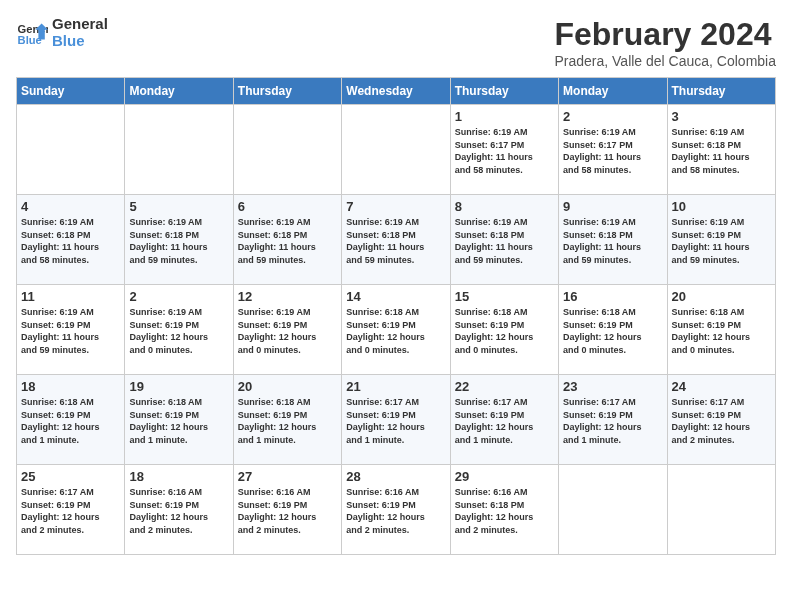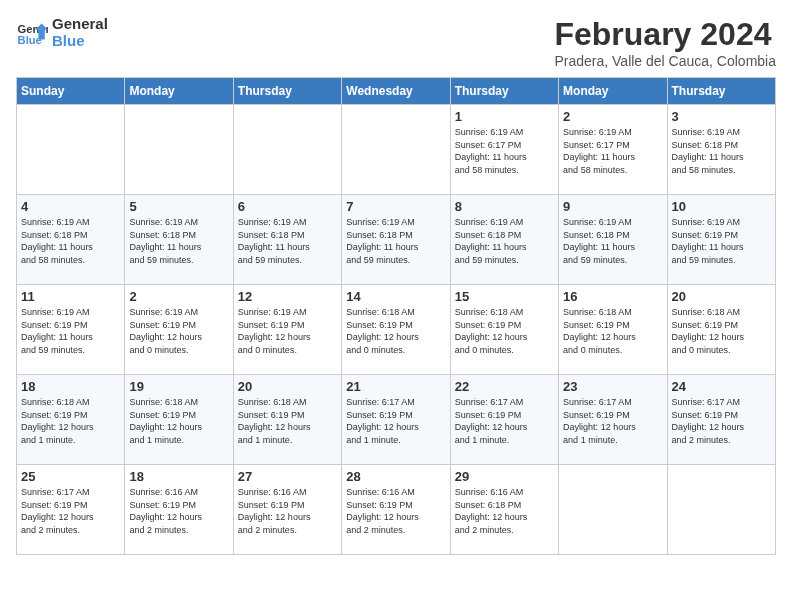--- a/index.html
+++ b/index.html
@@ -63,20 +63,21 @@
       font-size: 13px;
       font-weight: bold;
       color: #333;
       display: block;
       margin-bottom: 2px;
     }
     .day-info {
       font-size: 9px;
       line-height: 1.4;
       color: #333;
+      font-weight: bold;
     }
     td.empty {
       background: #f9f9f9;
     }
     tr:nth-child(even) td {
       background-color: #f5f8fc;
     }
     tr:nth-child(odd) td {
       background-color: #ffffff;
     }

